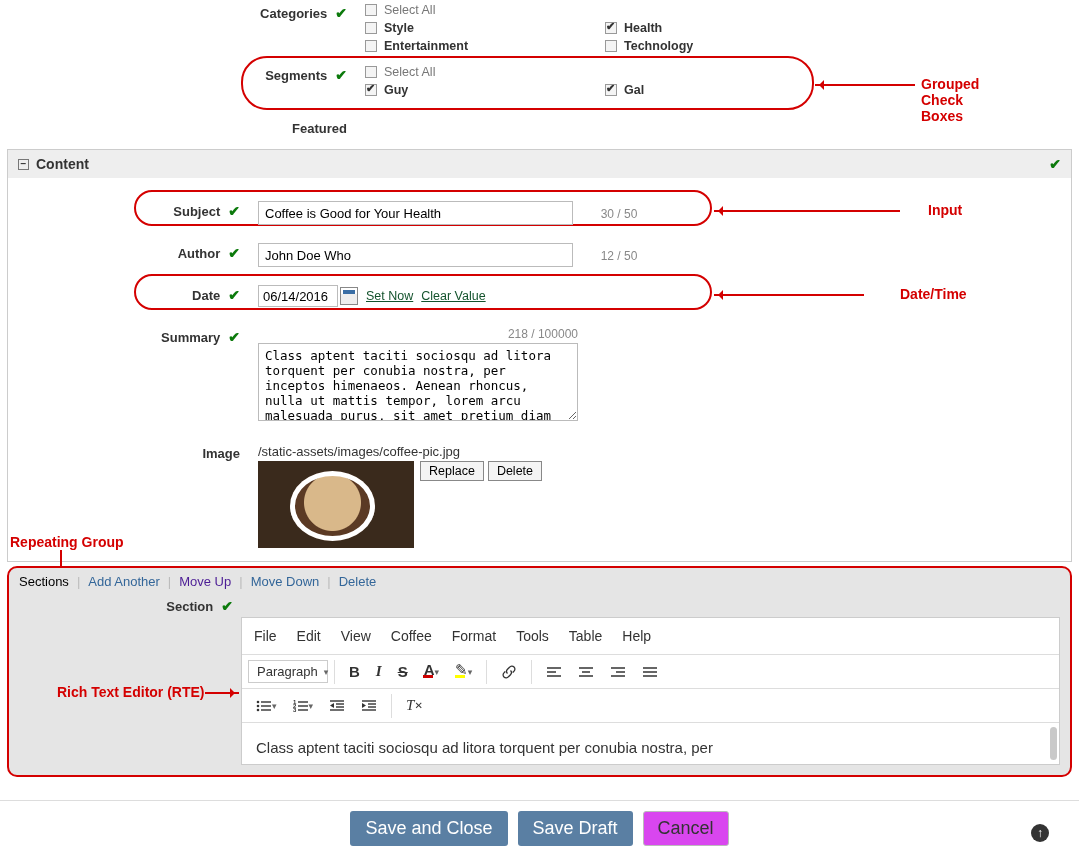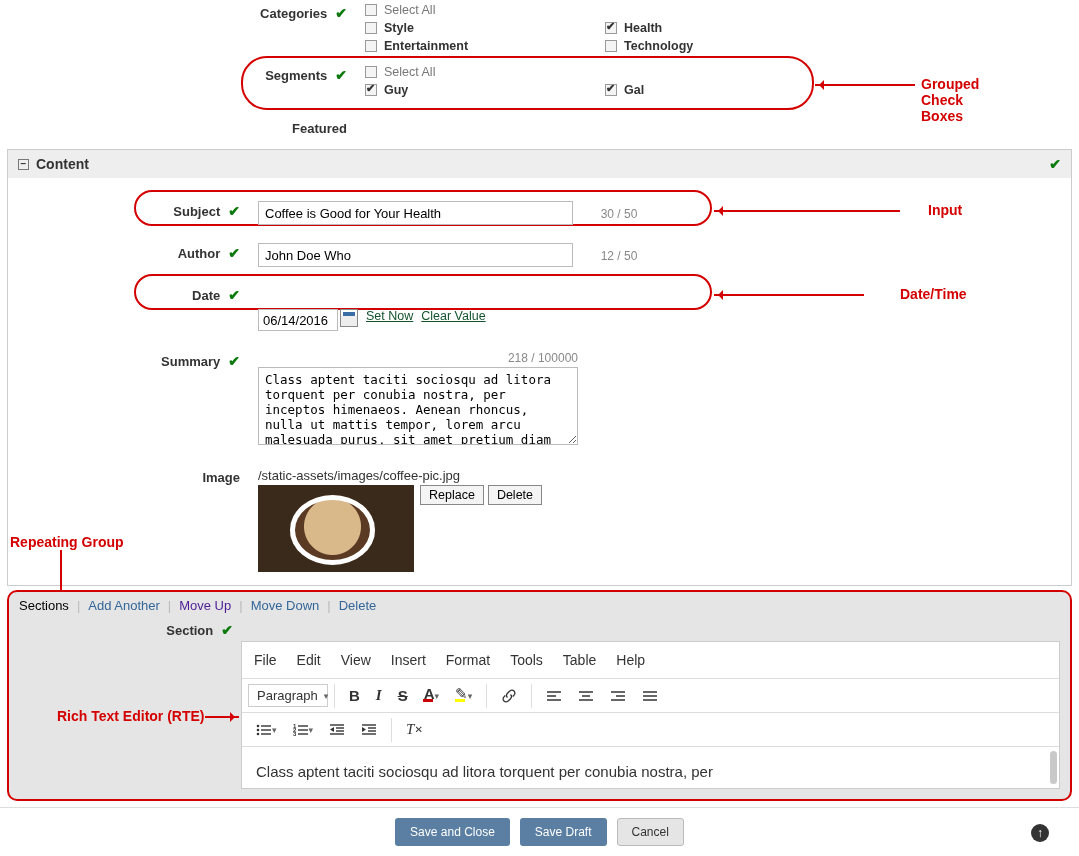--- a/index.html
+++ b/index.html
@@ -49,23 +49,23 @@
     .rte-body { padding:16px 14px 8px 14px; font-size:15px; font-family:"Helvetica Neue",Arial; color:#333; overflow:auto; position:relative;}
     .scrollbar-v { position:absolute; right:2px; top:4px; bottom:4px; width:7px; background:#c9c9c9; border-radius:4px;}
     .circle { border:2.5px solid #d40000; border-radius:26px; padding:3px 0; position:absolute; }
     .anno-label { color:#d40000; font-weight:bold; font-size:14px; position:absolute; }
     .arrow-line { position:absolute; height:2px; background:#d40000;}
     .arrow-line::after{content:"";position:absolute;right:-1px;top:-4px;border:5px solid transparent;border-left-color:#d40000;}
     .arrow-line.rev::after{left:-1px;right:auto;border-left-color:transparent;border-right-color:#d40000;}
     .arrow-down { position:absolute; width:2px; background:#d40000;}
     .arrow-down::after{content:"";position:absolute;bottom:-1px;left:-4px;border:5px solid transparent;border-top-color:#d40000;}
     .footer { position:fixed; bottom:0; left:0; right:0; display:flex; justify-content:center; gap:10px; padding:10px; background:#fff; border-top:1px solid #ddd;}
-    .fbtn { padding:6px 14px; border-radius:3px; font-size:12px; border:1px solid transparent; cursor:pointer;}
+    .fbtn { padding:6px 14px; border-radius:3px; font-size:18px; border:1px solid transparent; cursor:pointer;}
     .fbtn.primary { background:#5a7fa3; color:#fff;}
-    .fbtn.normal { background:#e5e5e5; border:1px solid #bbb; color:#333;}
+    .fbtn.normal { background:#d946ef; border:1px solid #bbb; color:#333;}
     .info-icon { position:fixed; bottom:14px; right:30px; width:18px; height:18px; border-radius:50%; background:#333; color:#fff; display:flex;align-items:center;justify-content:center; font-size:12px; font-weight:bold;}
     .chev { font-size:9px; color:#666; }
     .color-swatch { width:10px; height:3px; display:inline-block; margin-left:-2px;}
     .underA { display:inline-flex; flex-direction:column; align-items:center; line-height:.7;}
     .align-svg { width:16px; height:12px; }
     .align-svg line{ stroke:#333; stroke-width:1.5;}
     .list-svg { width:16px; height:14px;}
     .list-svg line{ stroke:#333; stroke-width:1.4;}
     .list-svg circle{ fill:#333;}
     .list-svg text{ font:bold 6px Arial; fill:#333;}
@@ -185,21 +185,21 @@
 
       <div style="position:relative; margin-top:12px;">
         <div class="circle" style="left:18px; top:-8px; width:578px; height:36px;"></div>
         <div class="arrow-line rev" style="left:598px; top:12px; width:150px;"></div>
         <span class="anno-label" style="left:784px; top:4px;">Date/Time</span>
         <div class="form-row">
           <div class="label-col" style="width:132px;">
             <span class="lbl">Date</span>
             <span class="check-ok">✔</span>
           </div>
-          <div class="field-col" style="display:flex; align-items:flex-start;margin-top:24px;">
+          <div class="field-col" style="display:flex; align-items:center;">
             <input class="date-input" value="06/14/2016" style="">
             <span class="cal-icon"></span>
             <span class="link">Set Now</span>
             <span class="link">Clear Value</span>
           </div>
         </div>
       </div>
 
       <div class="form-row" style="margin-top:14px;">
         <div class="label-col" style="width:132px;">
@@ -256,21 +256,21 @@
     </div>
 
     <span class="anno-label" style="position:absolute; left:48px; top:116px;">Rich Text Editor (RTE)</span>
     <div class="arrow-line" style="left:196px; top:124px; width:34px;"></div>
 
     <div class="rte">
       <div class="rte-menubar">
         <span>File</span>
         <span>Edit</span>
         <span>View</span>
-        <span>Insert</span>
+        <span>Coffee</span>
         <span>Format</span>
         <span>Tools</span>
         <span>Table</span>
         <span>Help</span>
       </div>
       <div class="rte-toolbar">
         <div class="rte-para">
             <span>Paragraph</span>
             <span class="chev">▾</span>
           </div>

